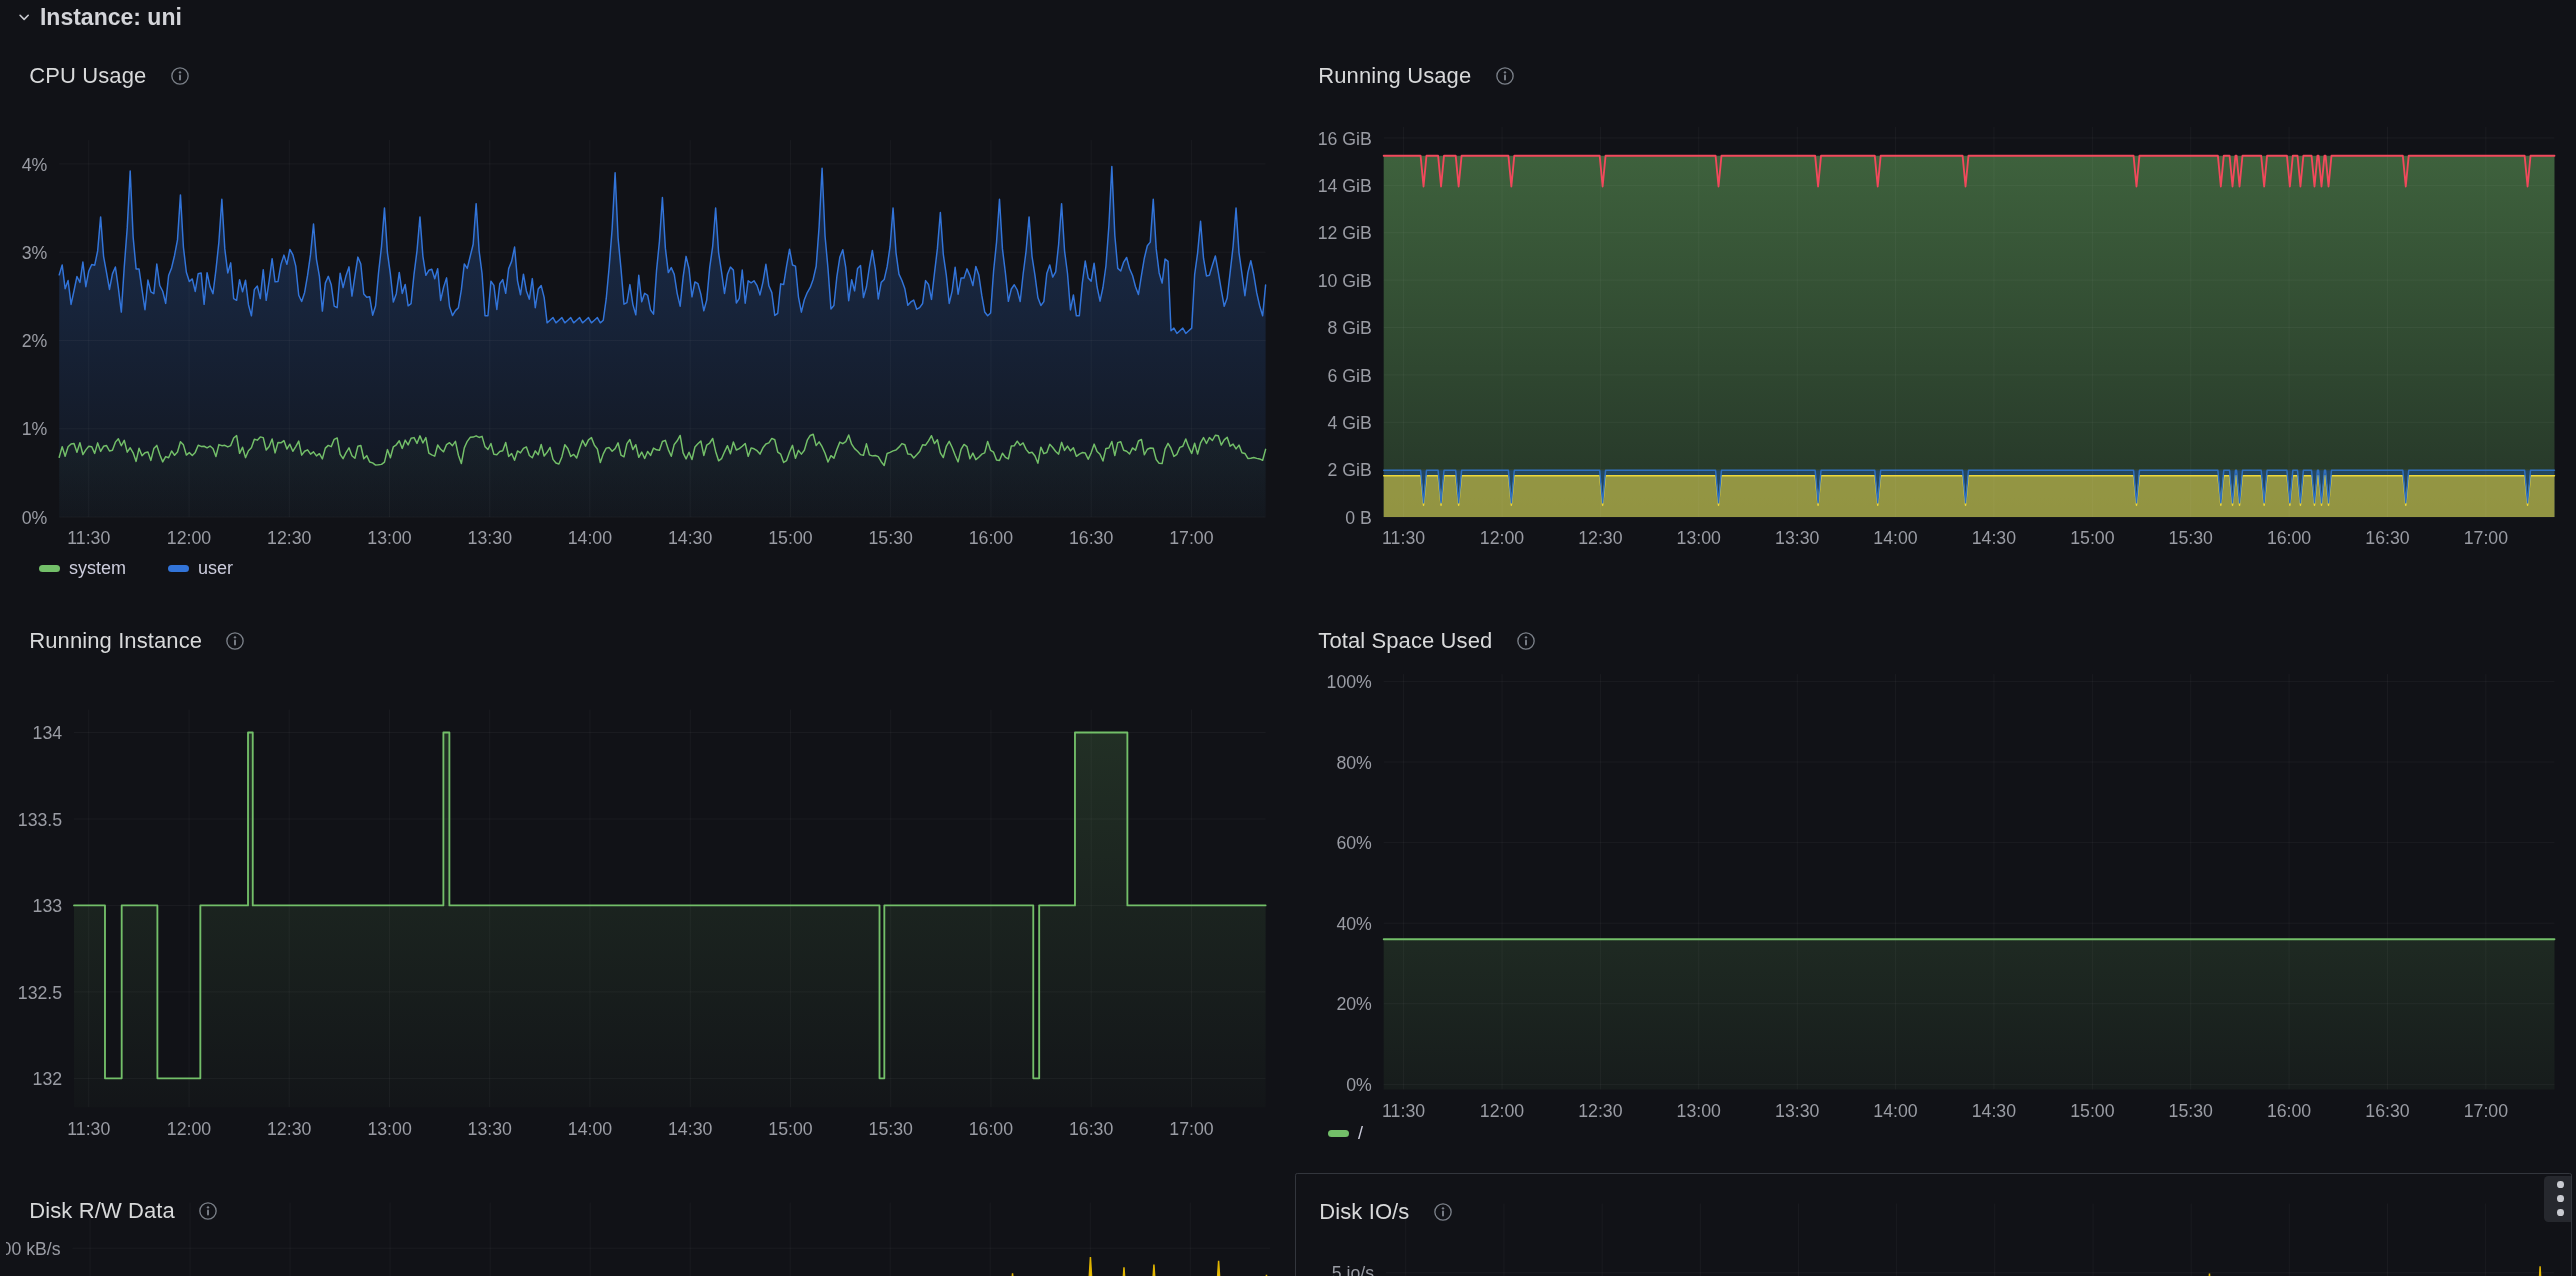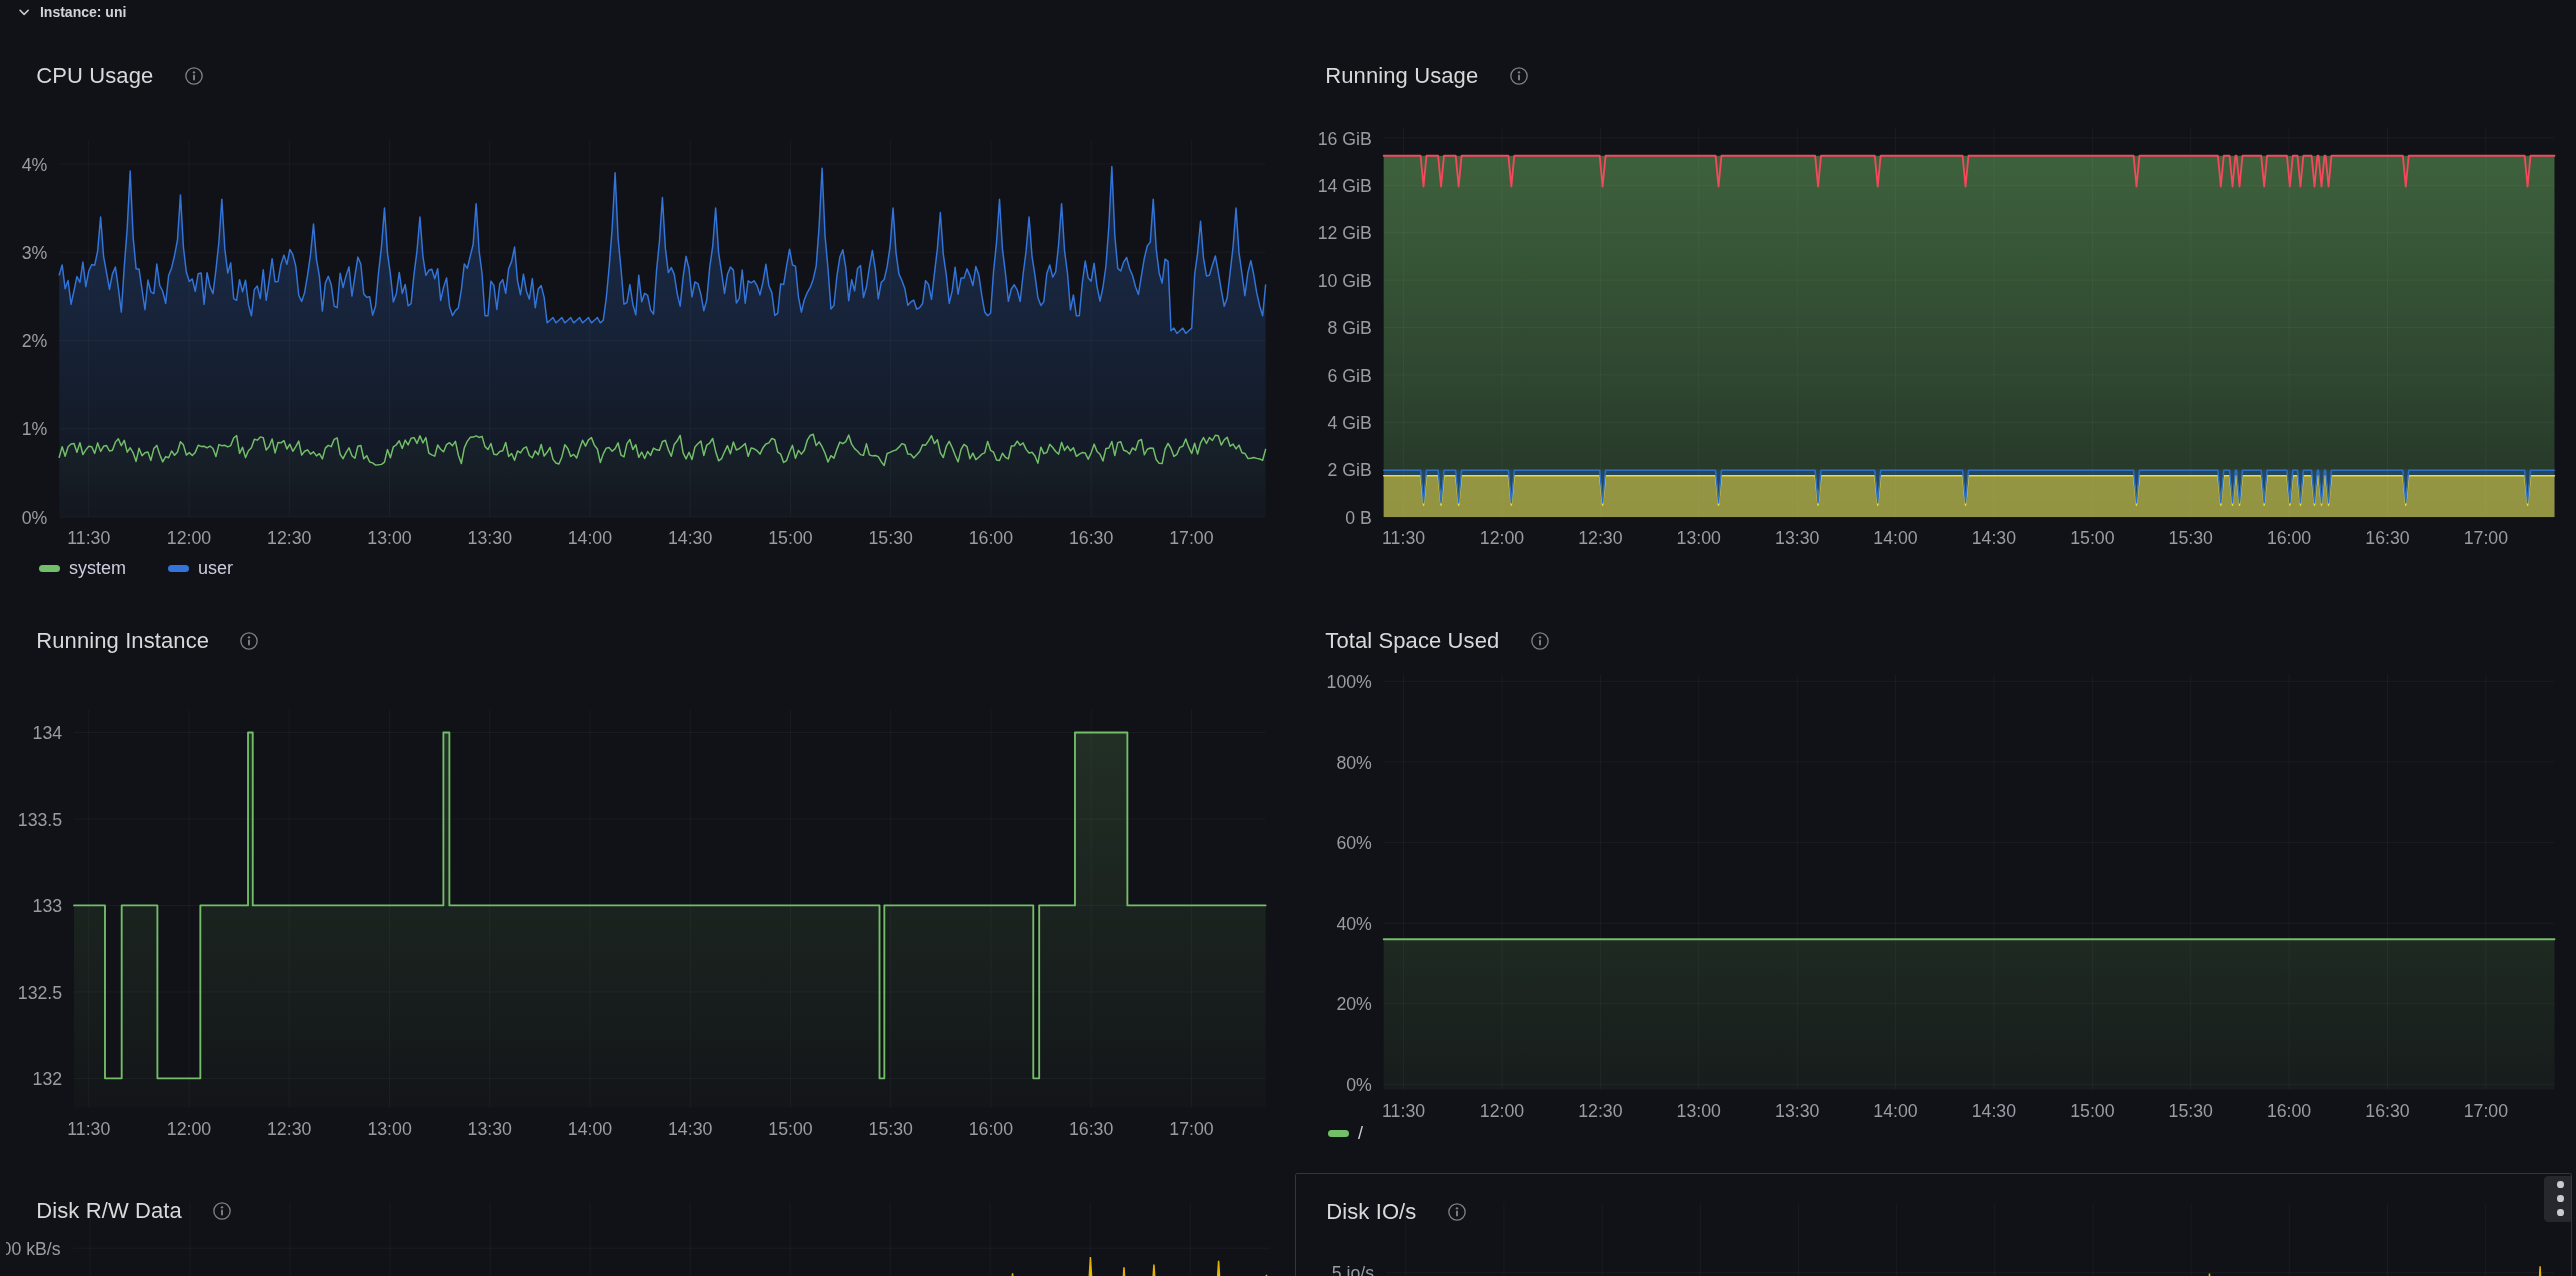--- a/index.html
+++ b/index.html
@@ -2,30 +2,30 @@
 <html style="font-size:12px"><head>
 <meta charset="utf-8">
 <style>
   html,body{margin:0;padding:0}
   body{
     width:2576px;height:1277px;position:relative;overflow:hidden;
     background:#111217;color:#d8d9da;
     font-family:"Liberation Sans", sans-serif;
   }
   .row-header{position:absolute;left:16.3px;top:3.7px;display:flex;align-items:center;gap:7.4px;
-    font-size:14px;font-weight:600;color:#d3d4d9;cursor:pointer}
+    font-size:23px;font-weight:600;color:#d3d4d9;cursor:pointer}
   .panel{position:absolute;overflow:hidden;background:transparent}
   #p-cpu {left:6px;   top:38px;  width:1284px;height:559px}
   #p-mem {left:1295px;top:38px;  width:1275px;height:559px}
   #p-proc{left:6px;   top:603px; width:1284px;height:562px}
   #p-ds  {left:1295px;top:603px; width:1275px;height:562px}
   #p-rw  {left:6px;   top:1173px;width:1284px;height:118px}
   #p-io  {left:1295px;top:1173px;width:1275px;height:118px;border:0.7px solid #33363d;border-radius:2.2px}
   .phead{position:absolute;left:16.3px;top:21px;display:flex;align-items:center;gap:16.3px;height:33px;z-index:3}
-  .phead h2{margin:14px;font-size:22px;font-weight:500;color:#d8d9da;letter-spacing:0.1px;cursor:pointer}
+  .phead h2{margin:7px;font-size:22px;font-weight:500;color:#d8d9da;letter-spacing:0.1px;cursor:pointer}
   .chart{position:absolute;left:0;top:0;right:0;bottom:0}
   .chart svg{position:absolute;left:0;top:0}
   .legend{position:absolute;left:33px;top:520px;display:flex;gap:42px;align-items:center;
     font-size:18px;color:#ccccdc;z-index:3}
   .lg{display:flex;align-items:center;gap:9px;cursor:pointer}
   .lg em{font-style:normal}
   .sw{width:21px;height:7.4px;border-radius:3.7px;display:inline-block}
   .kebab{position:absolute;left:1248px;top:1.5px;width:33px;height:46px;background:#26282e;
     border-radius:4.4px;display:flex;flex-direction:column;align-items:center;justify-content:center;
     gap:7.4px;cursor:pointer;z-index:4}

